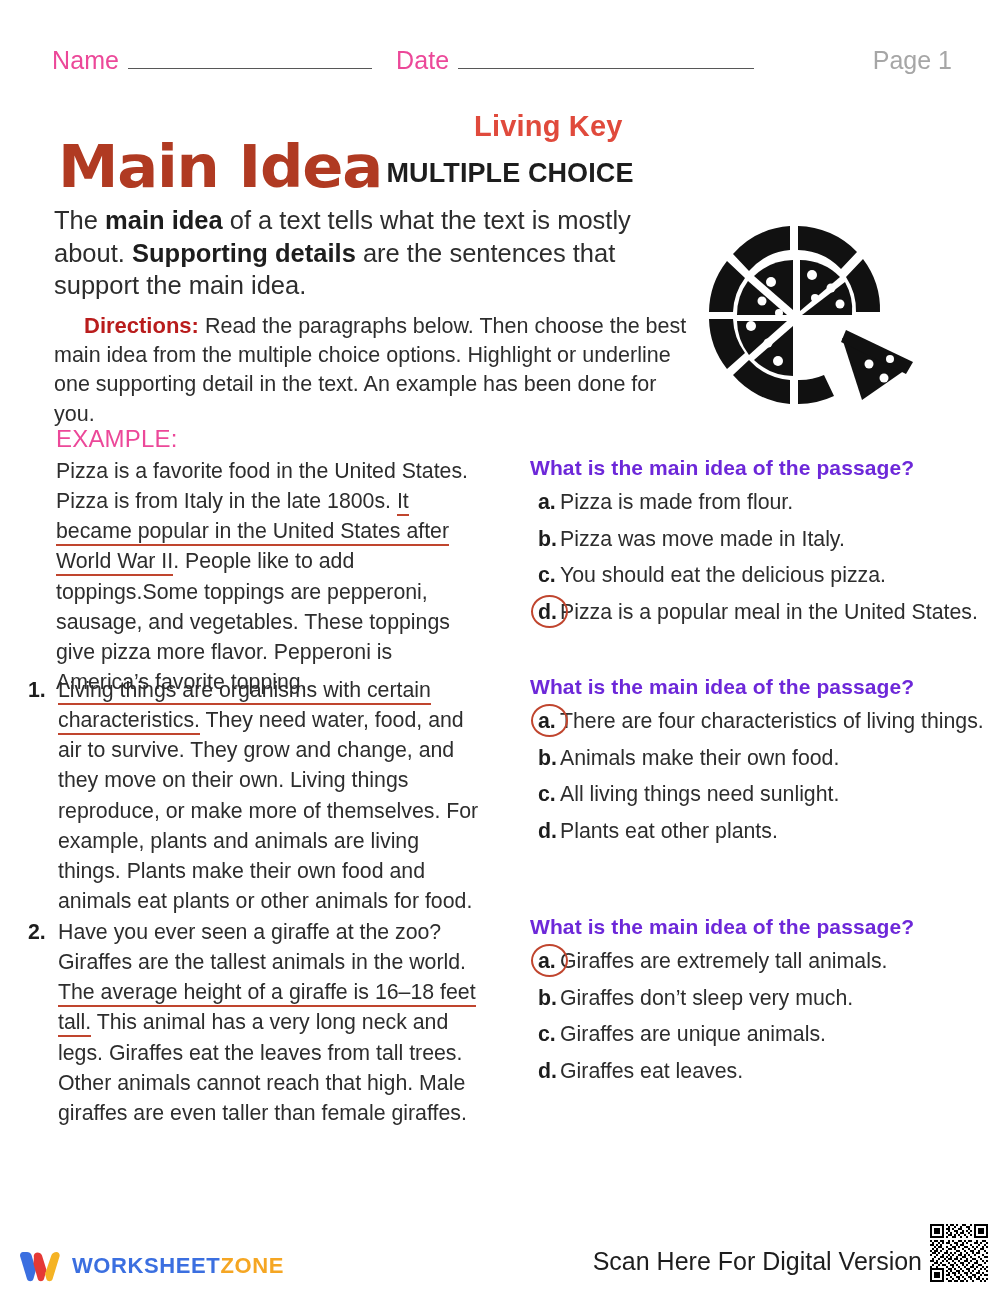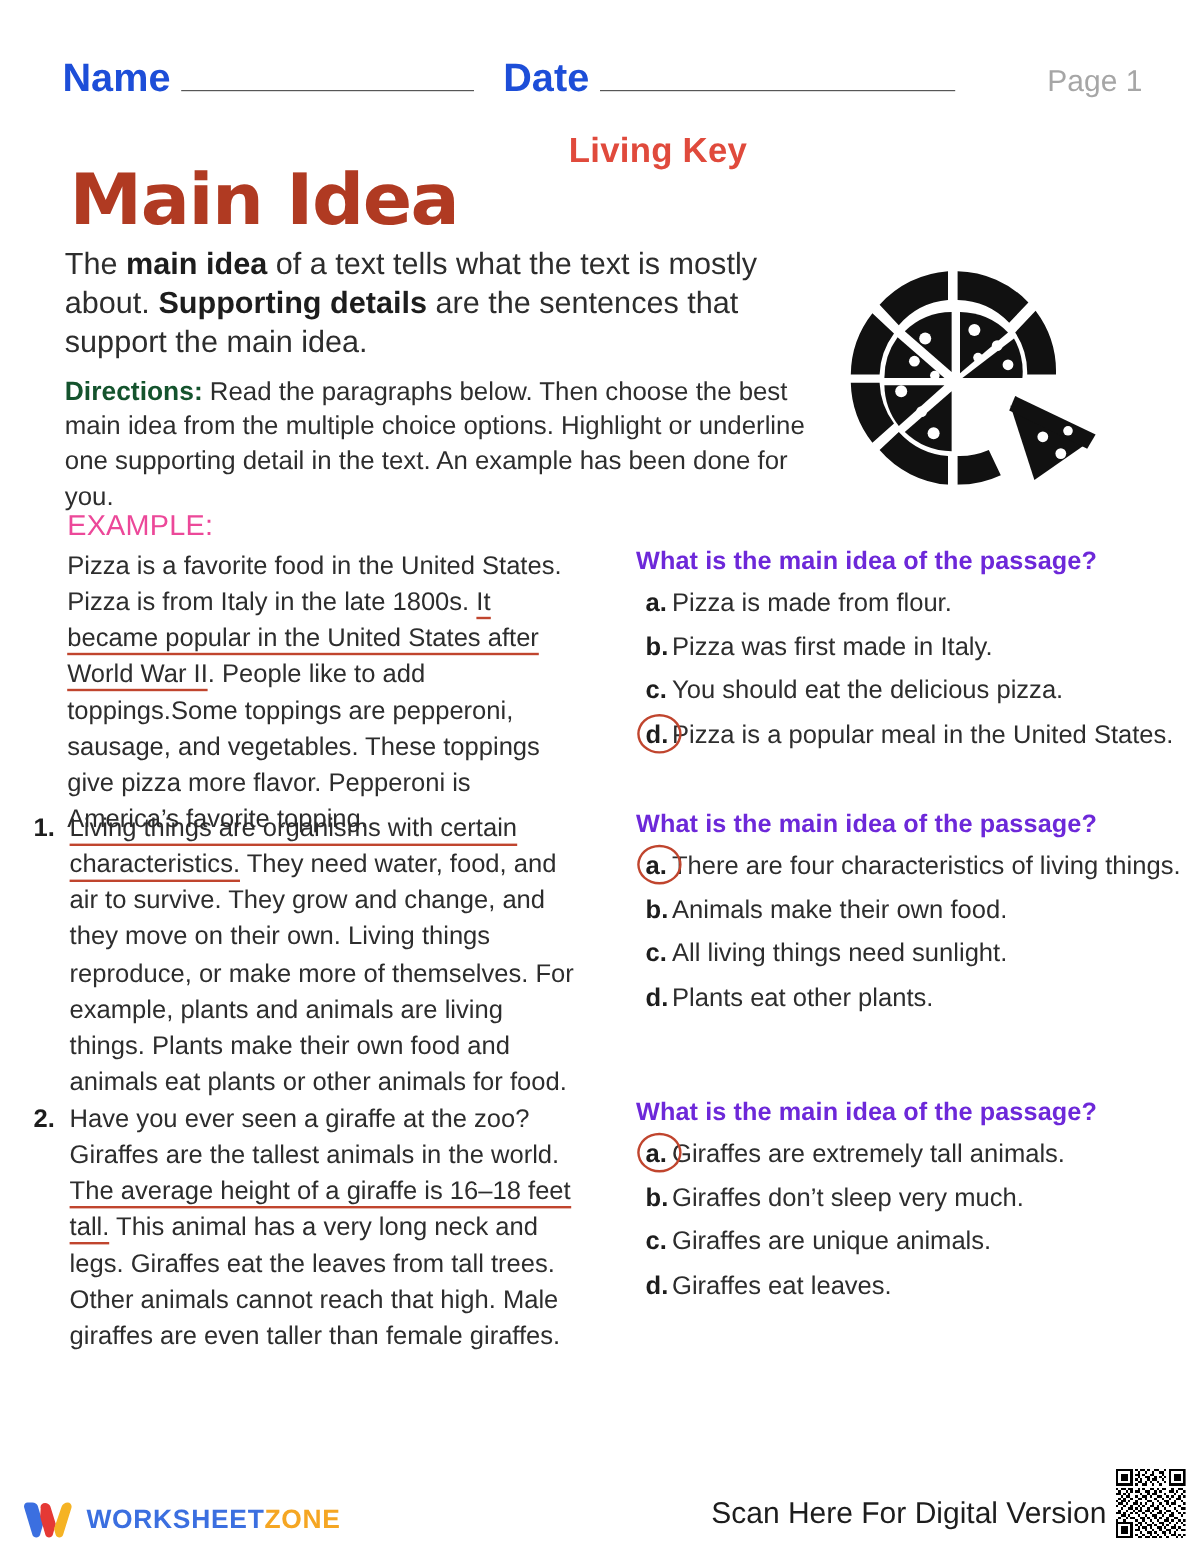--- a/index.html
+++ b/index.html
@@ -18,25 +18,24 @@
   
   .header {
     position: absolute;
     left: 0; right: 0; top: 46px;
     height: 34px;
     display: flex;
     align-items: baseline;
     padding: 0 48px 0 52px;
   }
   .hdr-label {
-    font-size: 33px;
-    color: #1d4ed8;
+    font-size: 25px;
+    color: #ec4899;
     letter-spacing: .1px;
     white-space: nowrap;
-    font-weight: bold;
   }
   .hdr-rule {
     border-bottom: 1.6px solid #575757;
     height: 1px;
     margin: 0 0 5px 9px;
   }
   .rule-name { width: 244px; }
   .rule-date { width: 296px; }
   .hdr-spacer { width: 24px; }
   .page-num {
@@ -95,22 +94,23 @@
   .directions {
     position: absolute;
     left: 54px; top: 311px;
     width: 648px;
     font-size: 21.5px;
     line-height: 1.36;
     color: #2d2d2d;
   }
   .directions .dir-label {
     font-weight: bold;
-    color: #14532d;
+    color: #b91c1c;
     font-size: 22px;
+    margin-left: 30px;
   }
 
   
   .pizza {
     position: absolute;
     left: 694px; top: 218px;
     width: 222px; height: 186px;
   }
 
   
@@ -238,20 +238,21 @@
   <span class="hdr-rule rule-name"></span>
   <span class="hdr-spacer"></span>
   <span class="hdr-label">Date</span>
   <span class="hdr-rule rule-date"></span>
   <span class="page-num">Page 1</span>
 </div>
 
 <div class="answer-key">Living Key</div>
 <div class="title-row">
   <span class="title-main">Main Idea</span>
+  <span class="title-sub">MULTIPLE CHOICE</span>
 </div>
 
 <div class="intro">
   <span>The </span><b>main idea</b><span> of a text tells what the text is mostly about. </span><b>Supporting details</b><span> are the sentences that support the main idea.</span>
 </div>
 
 <div class="directions">
   <span class="dir-label">Directions:</span><span> Read the paragraphs below. Then choose the best main idea from the multiple choice options. Highlight or underline one supporting detail in the text. An example has been done for you.</span>
 </div>
 
@@ -301,21 +302,21 @@
 </div>
 
 <div class="qblock qb-ex">
   <div class="q-prompt">What is the main idea of the passage?</div>
   <div class="opt">
     <span class="opt-letter">a.</span>
     <span class="opt-text">Pizza is made from flour.</span>
   </div>
   <div class="opt">
     <span class="opt-letter">b.</span>
-    <span class="opt-text">Pizza was first made in Italy.</span>
+    <span class="opt-text">Pizza was move made in Italy.</span>
   </div>
   <div class="opt">
     <span class="opt-letter">c.</span>
     <span class="opt-text">You should eat the delicious pizza.</span>
   </div>
   <div class="opt correct">
     <span class="opt-letter">d.</span>
     <span class="opt-text">Pizza is a popular meal in the United States.</span>
   </div>
 </div>

